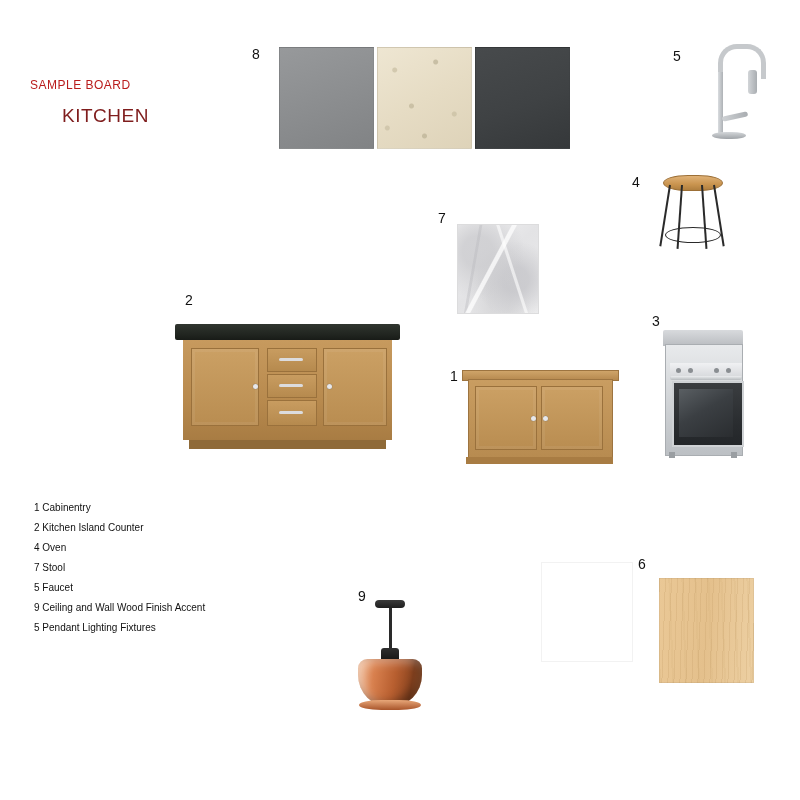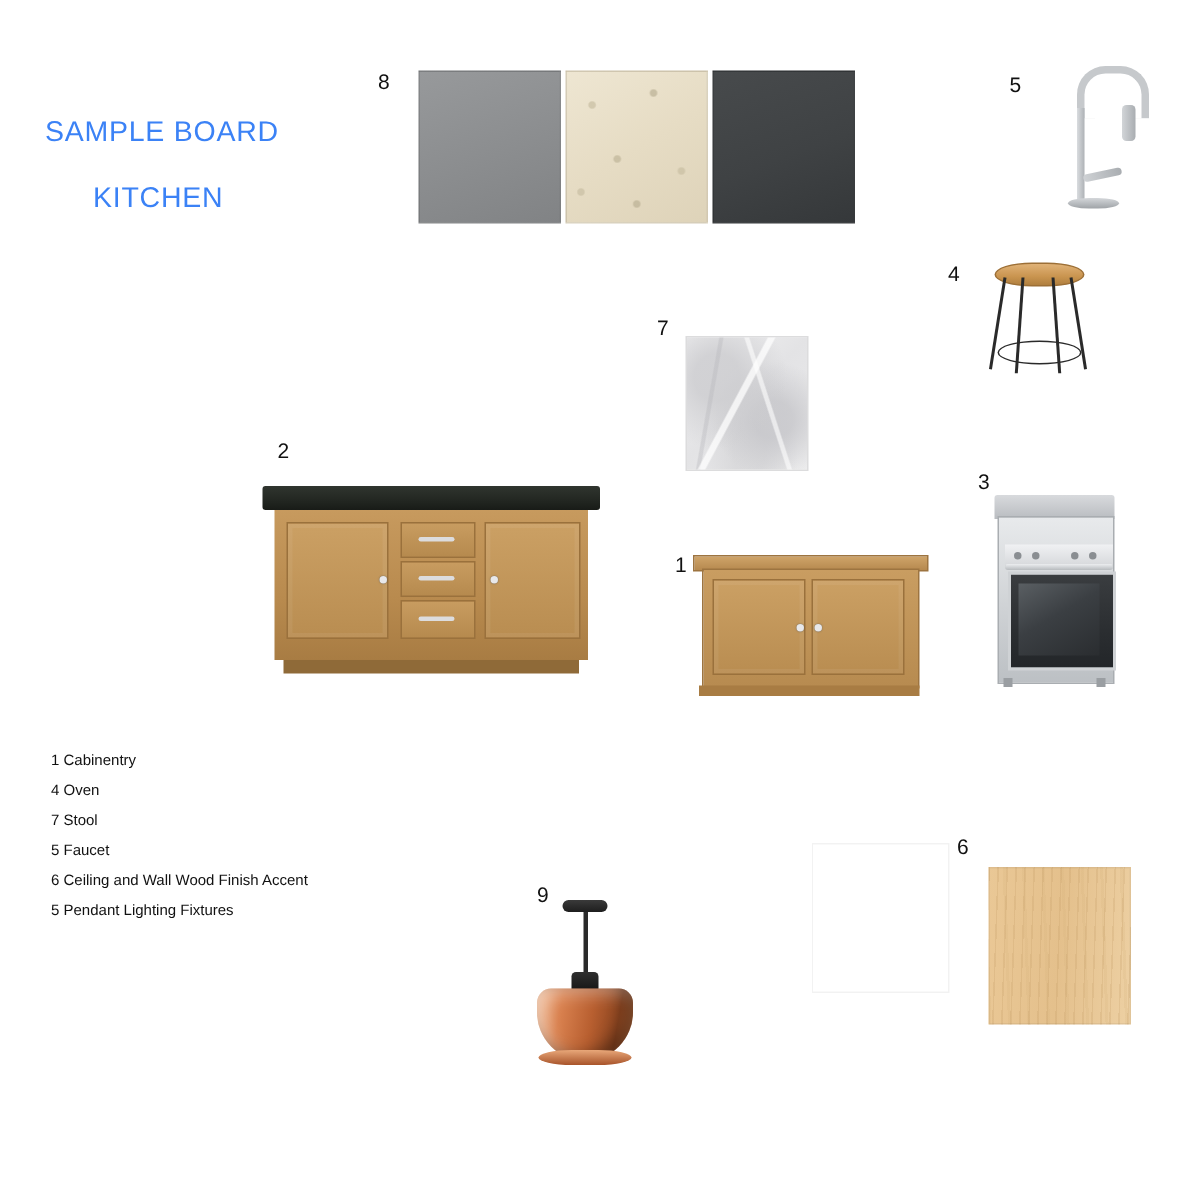--- a/index.html
+++ b/index.html
@@ -16,30 +16,30 @@
     overflow: hidden;
   }
   .board {
     position: absolute;
     left: 0; top: 0;
     width: 800px; height: 800px;
   }
   .title-main {
     position: absolute;
     left: 30px; top: 78px;
+    font-size: 12px;
+    letter-spacing: 0.5px;
+    color: #b91c1c;
+  }
+  .title-sub {
+    position: absolute;
+    left: 62px; top: 105px;
     font-size: 19px;
     letter-spacing: 0.5px;
-    color: #3b82f6;
-  }
-  .title-sub {
-    position: absolute;
-    left: 62px; top: 122px;
-    font-size: 19px;
-    letter-spacing: 0.5px;
-    color: #3b82f6;
+    color: #7f1d1d;
   }
   .legend {
     position: absolute;
     left: 34px; top: 498px;
     font-size: 10px;
     line-height: 20px;
     color: #111;
     width: 290px;
   }
   .legend div { white-space: pre-wrap; }
@@ -271,24 +271,25 @@
       <div class="panel" style="left:6px; top:6px; width:60px; height:62px;"></div>
       <div class="knob" style="left:62px; top:36px;"></div>
       <div class="panel" style="left:72px; top:6px; width:60px; height:62px;"></div>
       <div class="knob" style="left:74px; top:36px;"></div>
     </div>
     <div class="wc-bot"></div>
   </div>
 
   <div class="legend">
     <div>1 Cabinentry</div>
+    <div>2 Kitchen Island Counter</div>
     <div>4 Oven</div>
     <div>7 Stool</div>
     <div>5 Faucet</div>
-    <div>6 Ceiling and Wall Wood Finish Accent</div>
+    <div>9 Ceiling and Wall Wood Finish Accent</div>
     <div>5 Pendant Lighting Fixtures</div>
   </div>
 
   <div class="num" style="left:638px; top:556px;">6</div>
   <div class="wood6a"></div>
   <div class="wood6b"></div>
 
   <div class="num" style="left:358px; top:588px;">9</div>
   <div class="obj" id="pendant">
     <div class="pd-plate"></div>

